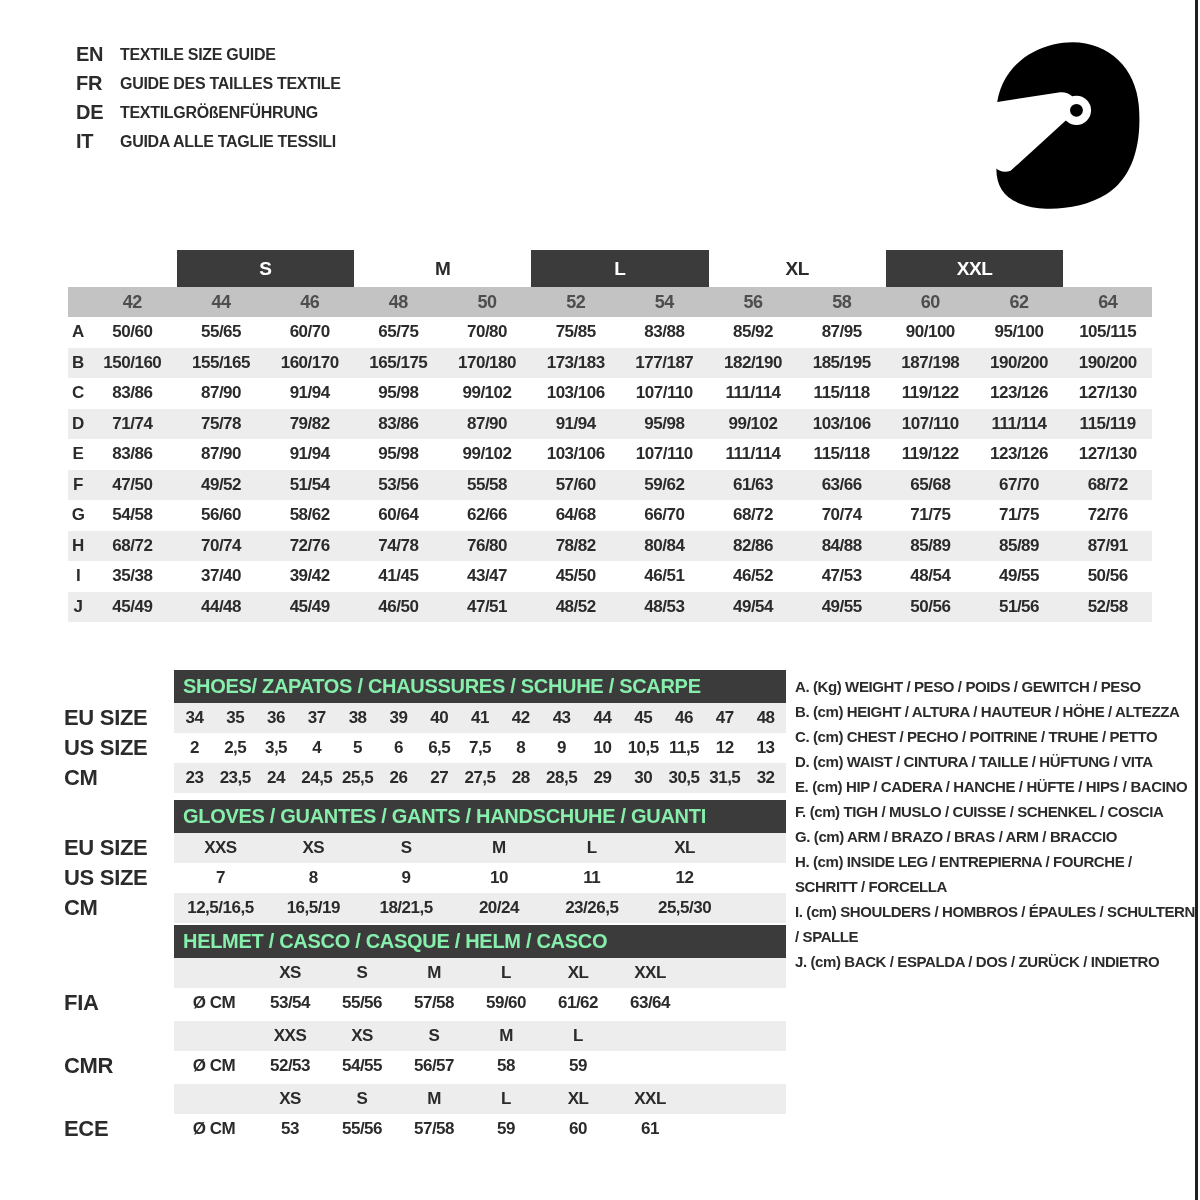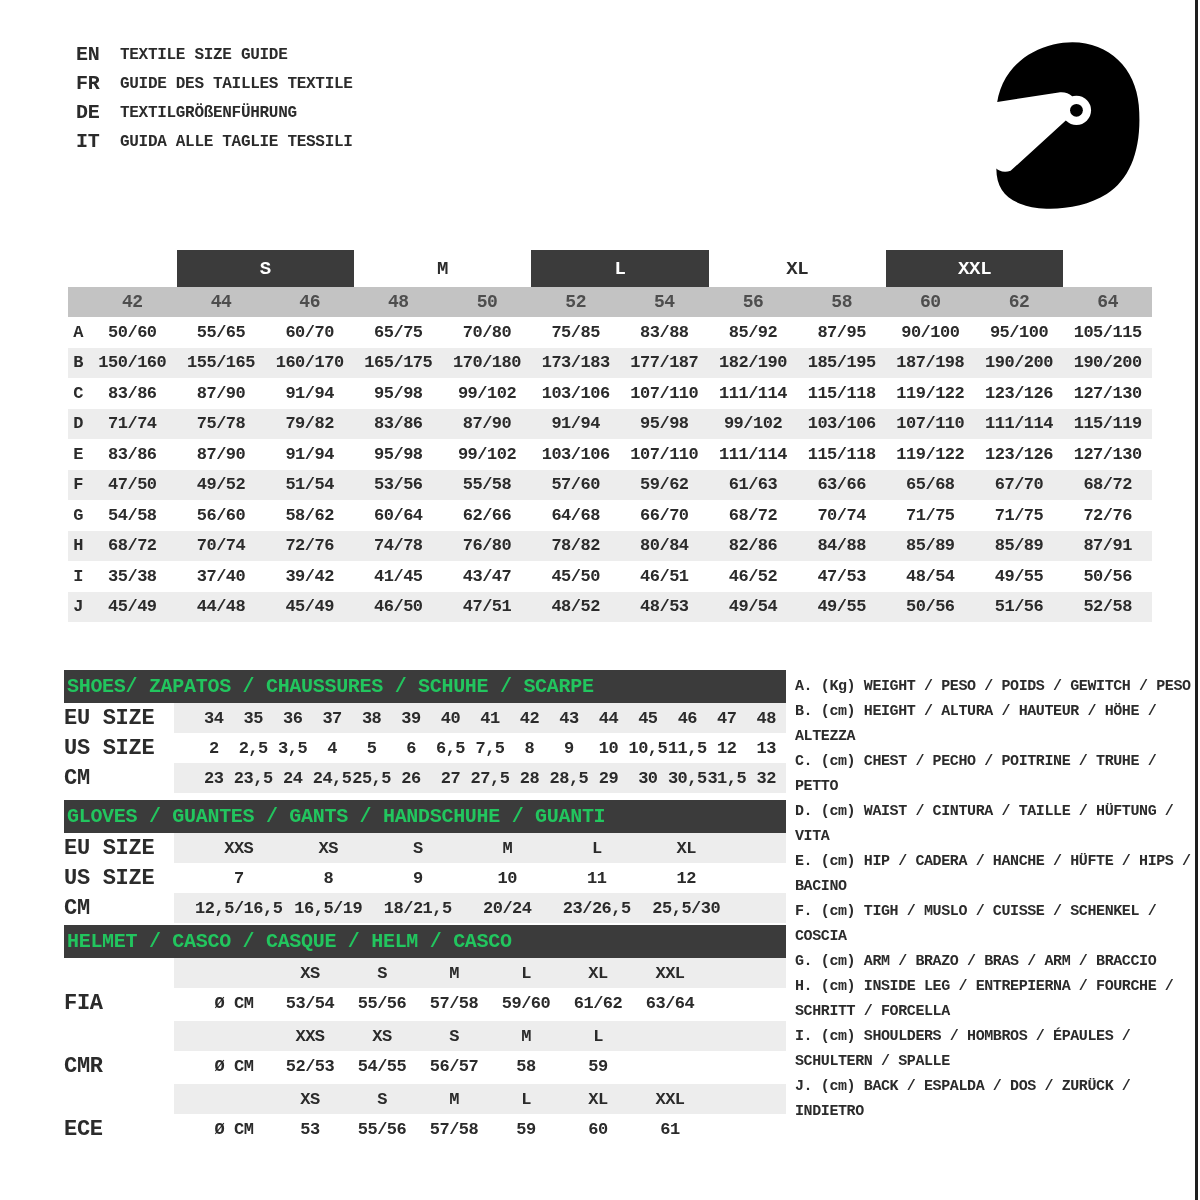--- a/index.html
+++ b/index.html
@@ -1,18 +1,18 @@
 <!DOCTYPE html>
 <html><head>
 <meta charset="utf-8">
 <style>
   html,body { margin:0; padding:0; background:#ffffff; }
   .page {
     position:relative; width:1200px; height:1200px; background:#ffffff;
-    font-family:Liberation Mono, monospace; color:#2b2b2b; overflow:hidden;
+    font-family:Liberation Sans, sans-serif; color:#2b2b2b; overflow:hidden;
   }
   
   .langs { position:absolute; left:76px; top:40px; }
   .lang-row { display:flex; height:29px; align-items:center; }
   .lang-code { width:44px; font-size:20px; font-weight:bold; letter-spacing:-0.3px; }
   .lang-title { font-size:16px; font-weight:bold; letter-spacing:-0.3px; }
   
   .helmet-art { position:absolute; left:975px; top:28px; width:178px; height:186px; }
   .helmet-art svg { width:100%; height:100%; }
   
@@ -24,27 +24,27 @@
   .band.boxed { background:#3b3b3b; color:#ffffff; }
   .strip { height:30px; background:#c3c3c3; }
   .strip-cell { display:flex; align-items:center; justify-content:center;
                 font-size:18px; font-weight:bold; color:#4e4e4e; letter-spacing:-0.5px; }
   .mrow { height:30.5px; }
   .mrow:nth-child(even) { background:#ededed; }
   .mletter, .mcell { display:flex; align-items:center; justify-content:center;
                      font-size:17px; font-weight:bold; letter-spacing:-0.5px; }
   
   .sec { position:absolute; left:64px; width:722px; }
-  .sec-bar { height:33px; background:#3b3b3b; color:#22c55e;
-             display:flex; align-items:center; padding-left:3px; box-sizing:border-box;
+  .sec-bar { margin-left:110px; height:33px; background:#3b3b3b; color:#86efac;
+             display:flex; align-items:center; padding-left:9px; box-sizing:border-box;
              font-size:20px; font-weight:bold; letter-spacing:-0.3px; }
   .brow { display:flex; height:30px; }
   .blabel { width:110px; display:flex; align-items:center;
             font-size:22px; font-weight:bold; letter-spacing:-0.3px; }
-  .bband { flex:1; display:grid;padding-left:20px; }
+  .bband { flex:1; display:grid; }
   .bband.shade { background:#ededed; }
   .bcell { display:flex; align-items:center; justify-content:center;
            font-size:17px; font-weight:bold; letter-spacing:-0.5px; }
   .shoes-grid  { grid-template-columns:repeat(15,1fr); }
   .gloves-grid { grid-template-columns:repeat(6,1fr); padding-right:55px; }
   .helmet-grid { grid-template-columns:80px repeat(6,72px) 1fr; }
   .hgroup { margin-bottom:3px; }
   
   .legend { position:absolute; left:795px; top:674px; width:400px; }
   .legend-item { font-size:15px; font-weight:bold; letter-spacing:-0.4px; line-height:25px; }

